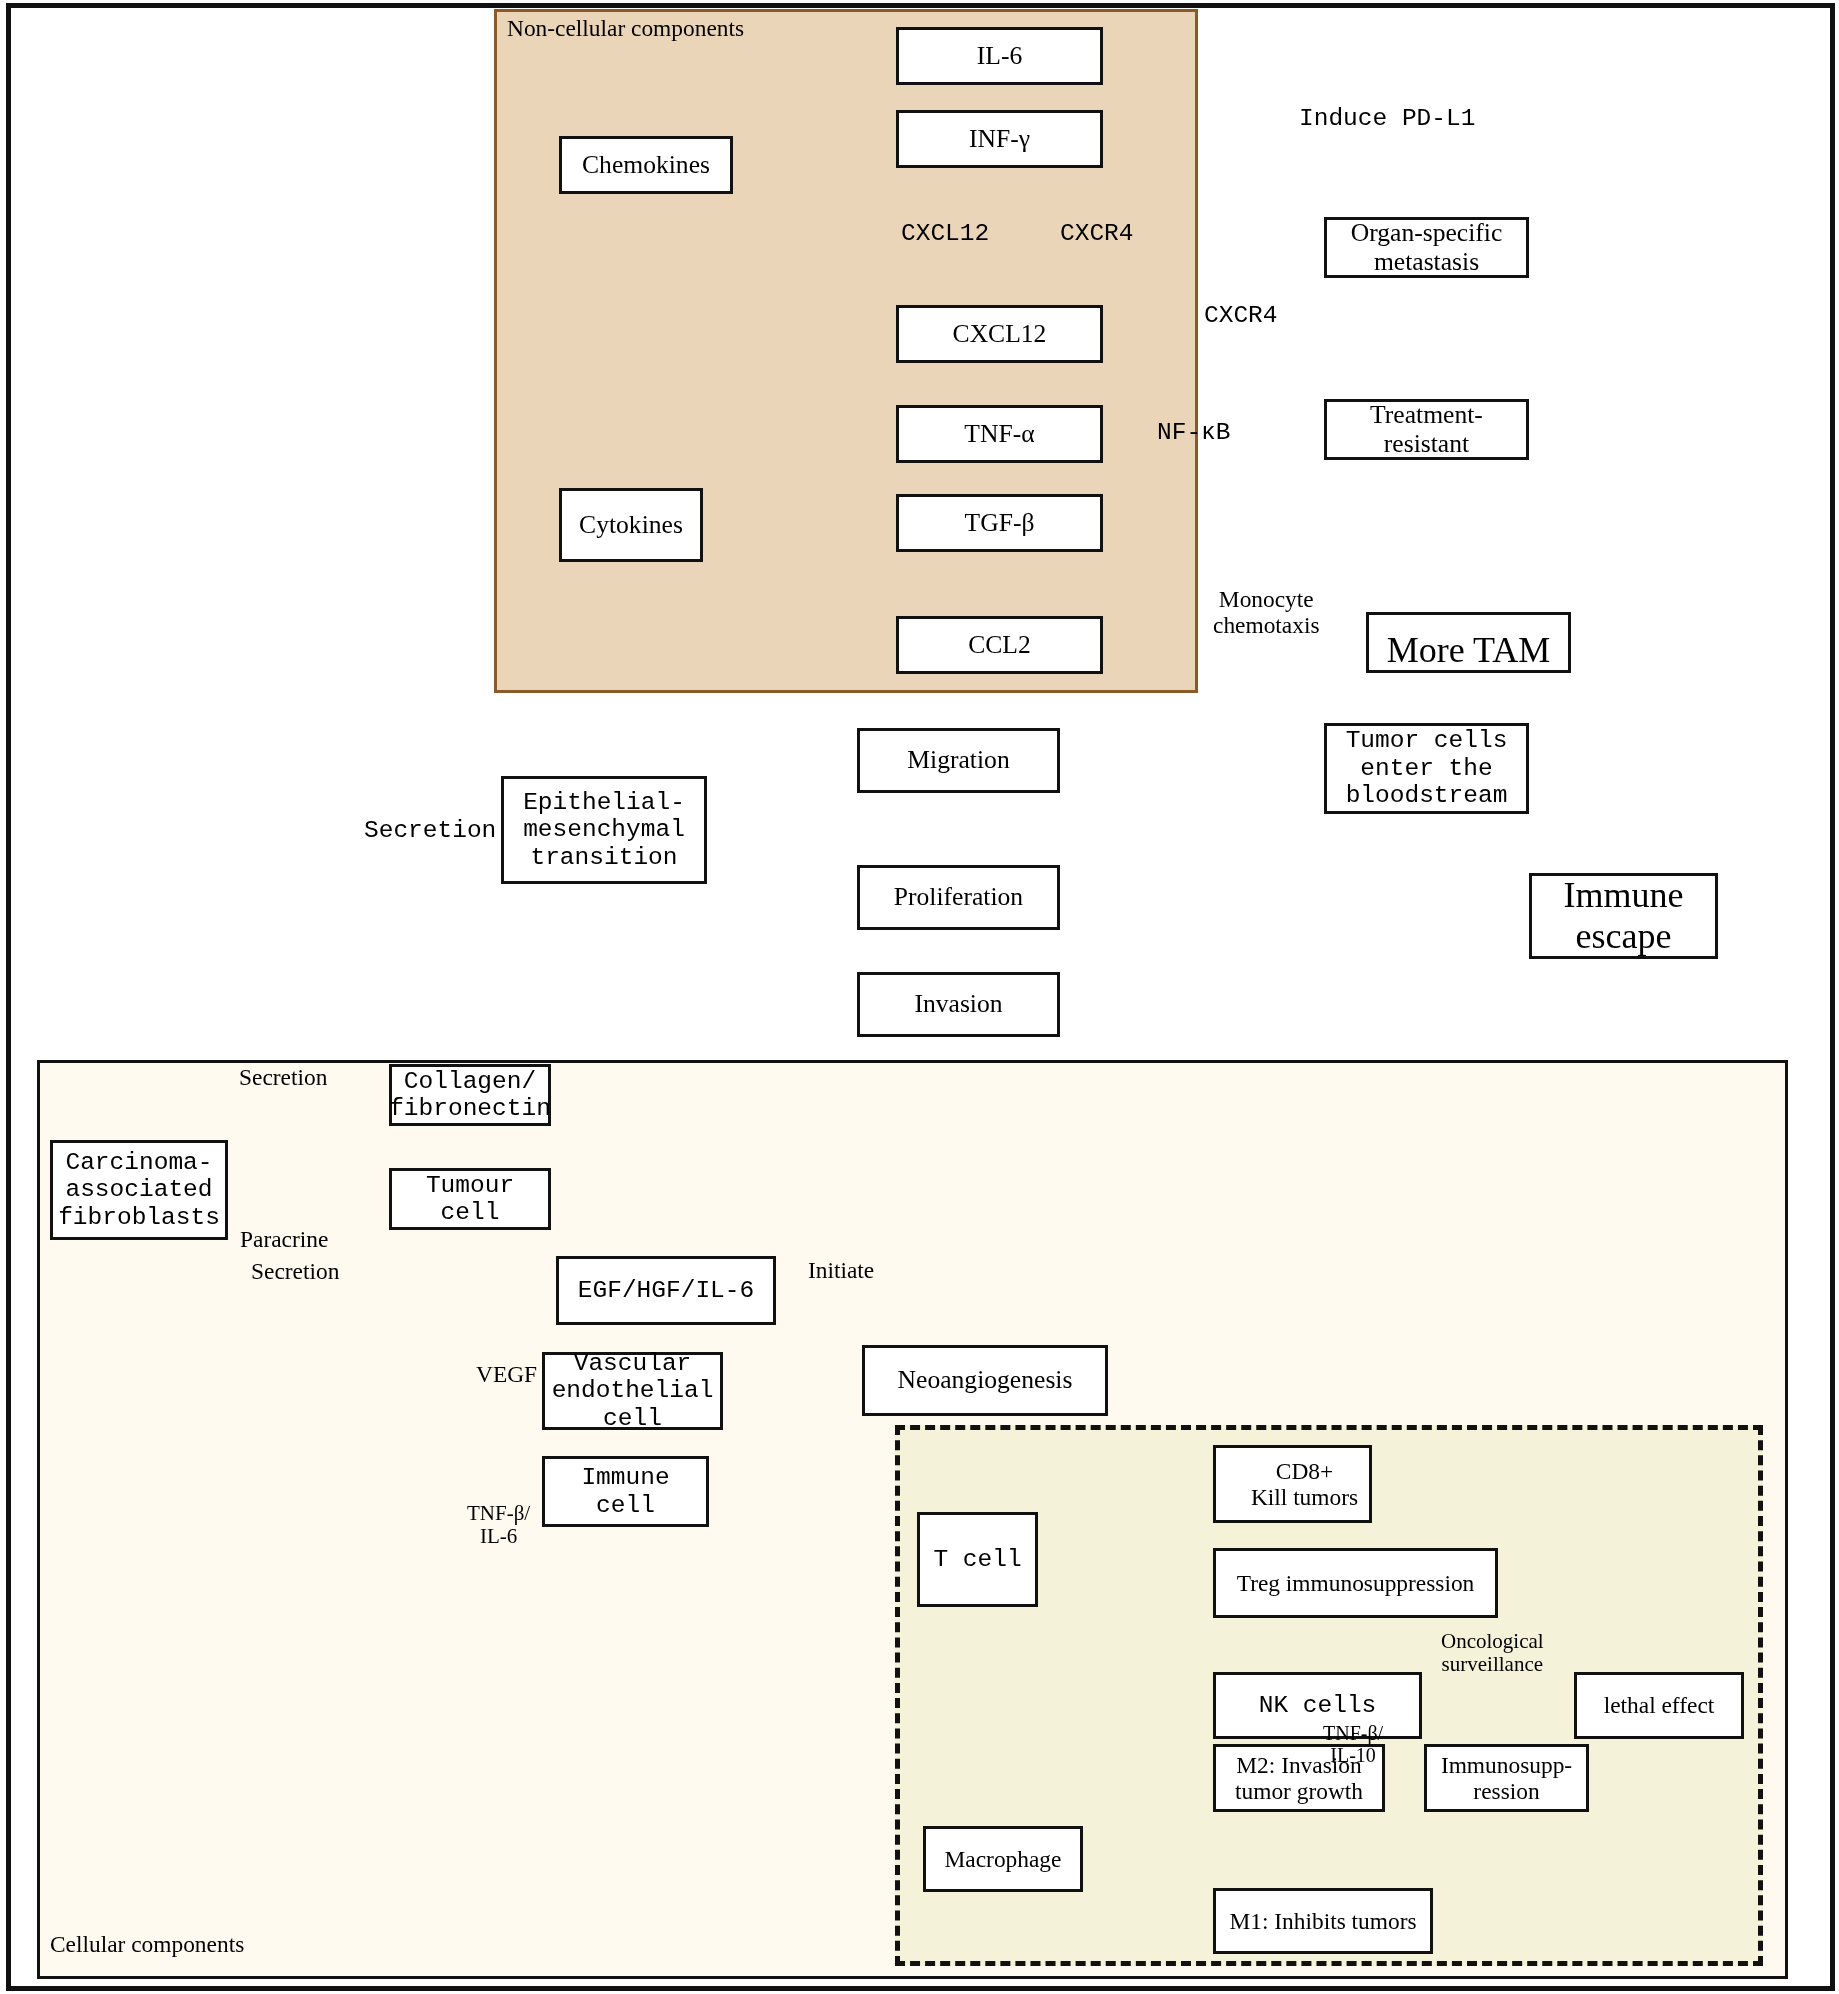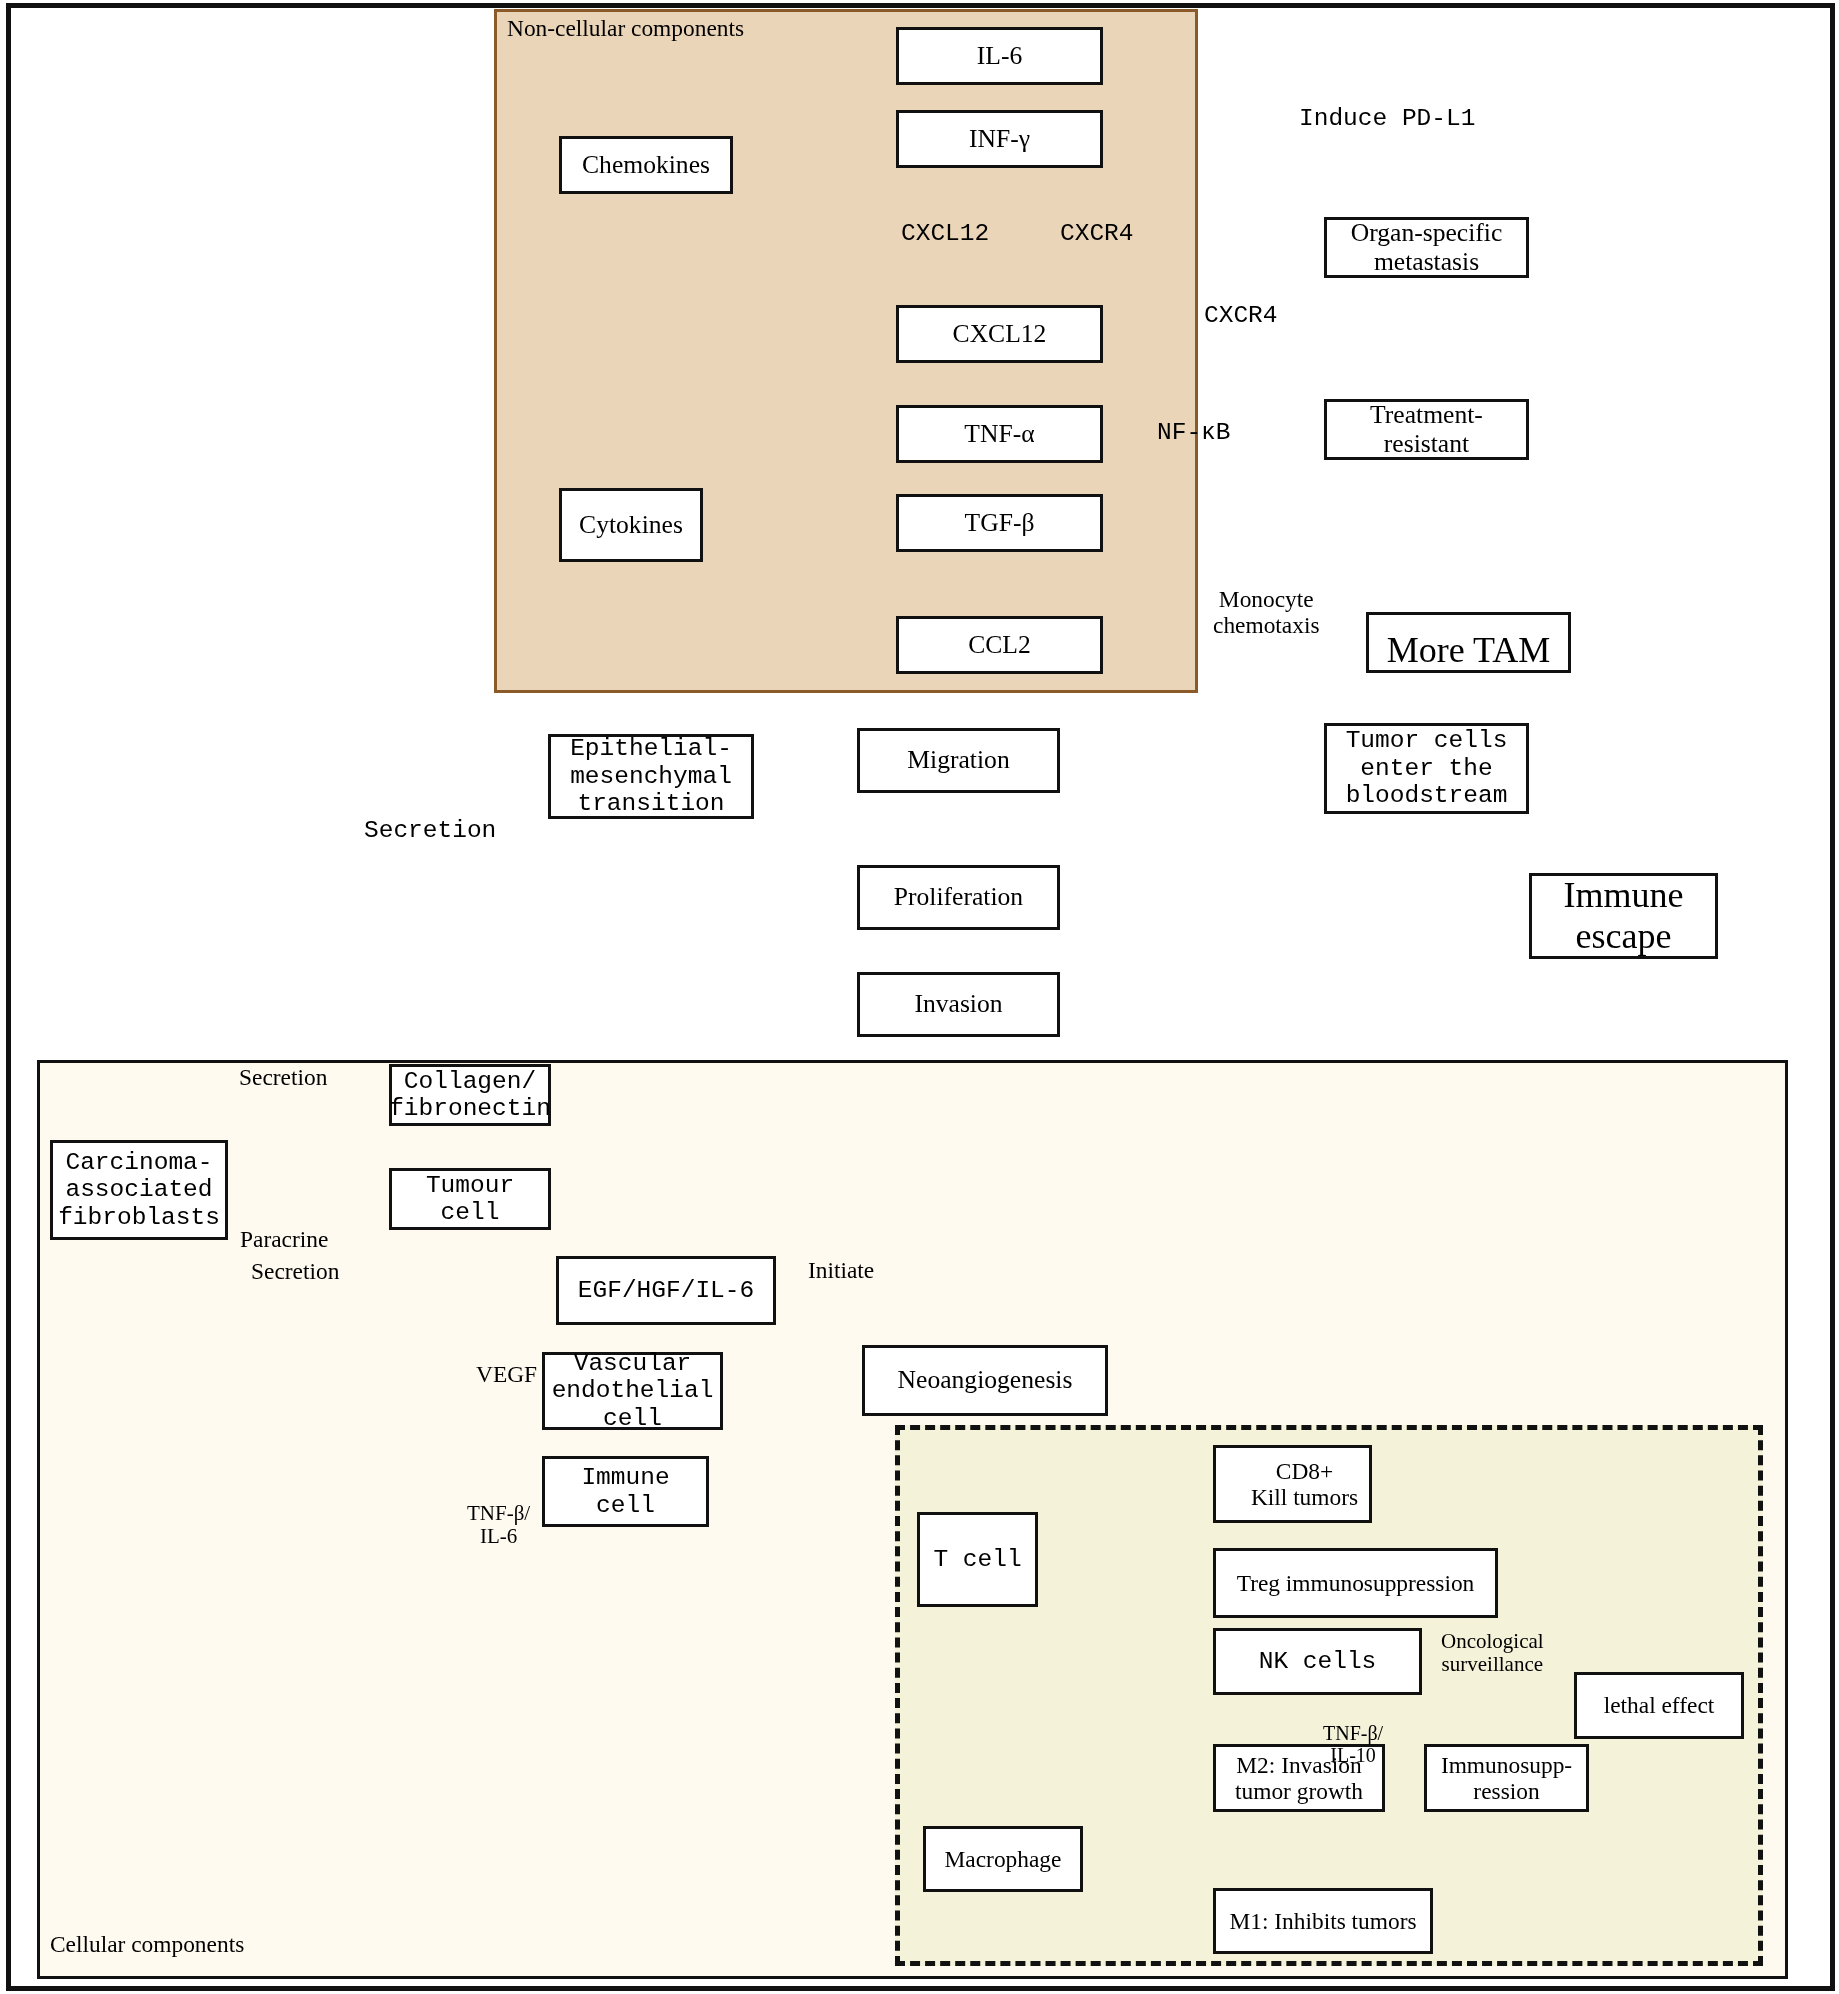--- a/index.html
+++ b/index.html
@@ -189,21 +189,21 @@
     <span>Tumor cells
 enter the
 bloodstream</span>
   </div>
 
   <div class="nodebox fs48" style="left:1529px;top:873px;width:189px;height:86px;white-space:pre-line;">
     <span>Immune
 escape</span>
   </div>
 
-  <div class="nodebox fs44" style="left:501px;top:734px;width:206px;height:85px;white-space:pre-line;margin-left:47px;">
+  <div class="nodebox fs44" style="left:501px;top:776px;width:206px;height:108px;white-space:pre-line;">
     <span>Epithelial-
 mesenchymal
 transition</span>
   </div>
 
   <div class="nodebox fs46" style="left:857px;top:728px;width:203px;height:65px;">
     <span>Migration</span>
   </div>
 
   <div class="nodebox fs46" style="left:857px;top:865px;width:203px;height:65px;">
@@ -252,21 +252,21 @@
 
   <div class="nodebox fs42" style="left:1213px;top:1445px;width:159px;height:78px;white-space:pre-line;padding-left:24px;">
     <span>CD8+
 Kill tumors</span>
   </div>
 
   <div class="nodebox fs42" style="left:1213px;top:1548px;width:285px;height:70px;">
     <span>Treg immunosuppression</span>
   </div>
 
-  <div class="nodebox fs44" style="left:1213px;top:1628px;width:209px;height:67px;text-align:center;">
+  <div class="nodebox fs44" style="left:1213px;top:1672px;width:209px;height:67px;text-align:center;">
     <span>NK cells</span>
   </div>
 
   <div class="nodebox fs42" style="left:1574px;top:1672px;width:170px;height:67px;">
     <span>lethal effect</span>
   </div>
 
   <div class="nodebox fs42" style="left:923px;top:1826px;width:160px;height:66px;">
     <span>Macrophage</span>
   </div>

